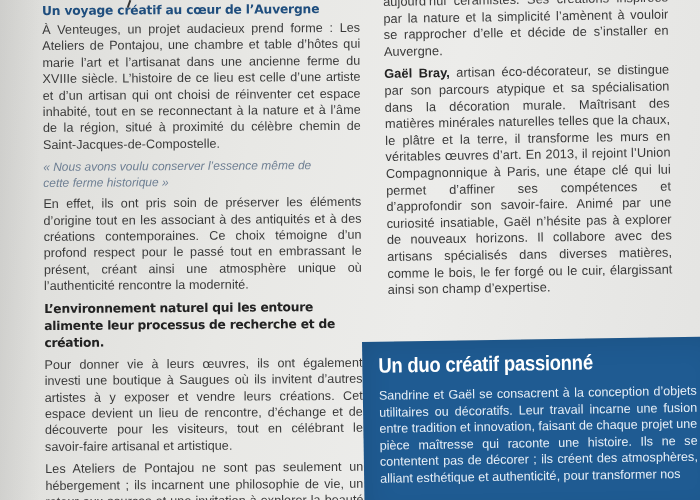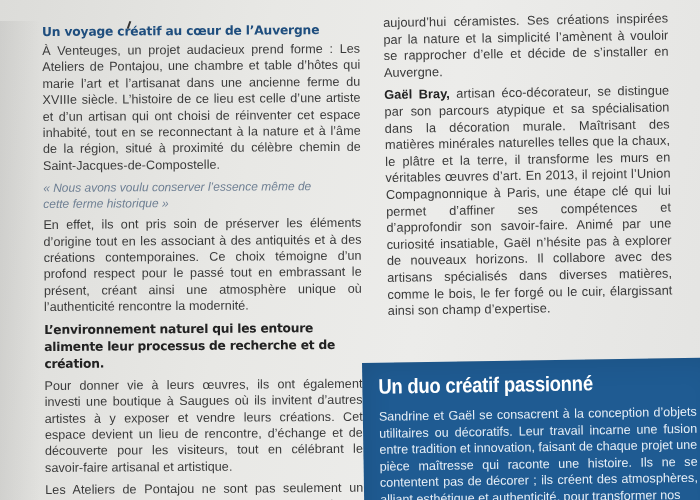--- a/index.html
+++ b/index.html
@@ -2,21 +2,21 @@
 <html><head>
 <meta charset="utf-8">
 <style>
   html, body { margin: 0; padding: 0; }
   body {
     width: 700px; height: 500px; overflow: hidden; position: relative;
     background: linear-gradient(100deg, #dcdcd9 0%, #e8e8e5 35%, #ececea 60%, #e4e4e2 100%);
     font-family: "Liberation Sans", sans-serif;
     color: #3a3a3a;
   }
-  .page { position: absolute; inset: 0; margin-top: 21px; }
+  .page { position: absolute; inset: 0; }
 
   
   .col-left {
     position: absolute; left: 42px; top: 4px; width: 318px;
     transform: rotate(-0.4deg); transform-origin: top left;
   }
   .h-section {
     font-family: "DejaVu Sans", sans-serif;
     font-weight: bold; font-size: 12.3px; color: #1f4e7e;
     margin: 0 0 4px 0; letter-spacing: -0.2px;

